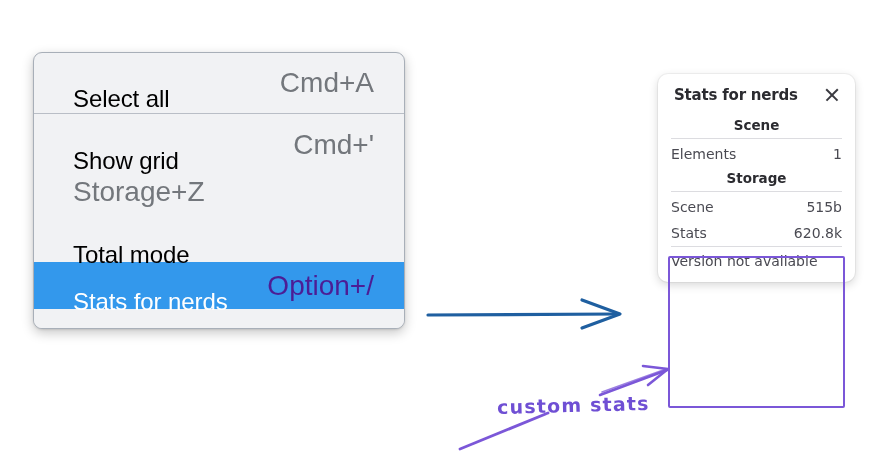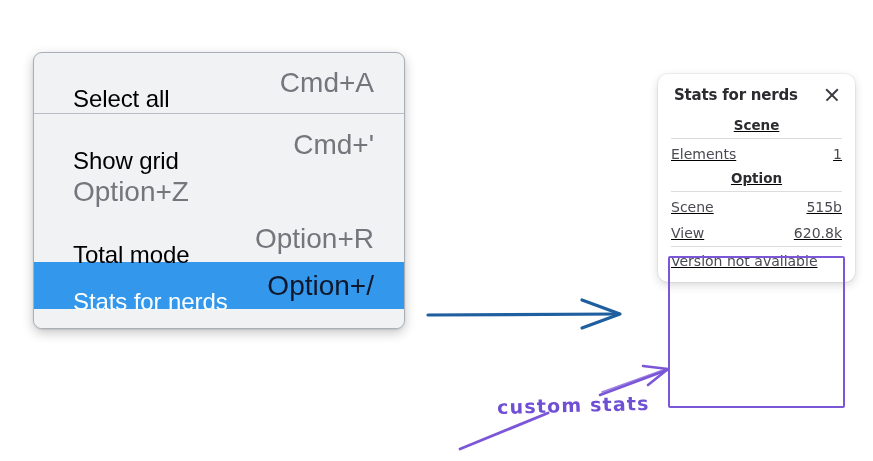--- a/index.html
+++ b/index.html
@@ -64,21 +64,21 @@
   }
   .ctx-shortcut {
     font-size: 28px;
     color: #73777c;
     white-space: nowrap;
   }
   .ctx-item.selected {
     background: #3398ec;
   }
   .ctx-item.selected .ctx-label { color: #ffffff; }
-  .ctx-item.selected .ctx-shortcut { color: #0f172a; }
+  .ctx-item.selected .ctx-shortcut { color: #4c1d95; }
   .ctx-tail {
     height: 19px;
     background: #f1f2f4;
   }
 
   
   .stats-panel {
     position: absolute;
     left: 658px;
     top: 74px;
@@ -117,21 +117,20 @@
     top: 8px;
     width: 16px;
     height: 1.6px;
     background: #3a3a40;
   }
   .sp-close::before { transform: rotate(45deg); }
   .sp-close::after  { transform: rotate(-45deg); }
 
   .sp-body {
     padding: 0 13px;
-    text-decoration: underline;
   }
   .sp-section-title {
     text-align: center;
     font-size: 13.5px;
     font-weight: bold;
     color: #2b2b30;
     padding: 3px 0 5px 0;
   }
   .sp-rule {
     height: 1px;
@@ -206,25 +205,24 @@
     </div>
 
     <div class="ctx-sep"></div>
 
     <div class="ctx-group group-2">
       <div class="ctx-item">
         <span class="ctx-label">Show grid</span>
         <span class="ctx-shortcut">Cmd+'</span>
       </div>
       <div class="ctx-item">
-        <span class="ctx-shortcut">Option+Z</span>
+        <span class="ctx-shortcut">Storage+Z</span>
       </div>
       <div class="ctx-item">
         <span class="ctx-label">Total mode</span>
-        <span class="ctx-shortcut">Option+R</span>
       </div>
       <div class="ctx-item selected">
         <span class="ctx-label">Stats for nerds</span>
         <span class="ctx-shortcut">Option+/</span>
       </div>
     </div>
 
     <div class="ctx-tail"></div>
   </div>
 
@@ -237,28 +235,28 @@
 
     <div class="sp-body">
 
       <div class="sp-section-title">Scene</div>
       <div class="sp-rule"></div>
       <div class="sp-row">
         <span class="k">Elements</span>
         <span class="v">1</span>
       </div>
 
-      <div class="sp-section-title">Option</div>
+      <div class="sp-section-title">Storage</div>
       <div class="sp-rule"></div>
       <div class="sp-row">
         <span class="k">Scene</span>
         <span class="v">515b</span>
       </div>
       <div class="sp-row">
-        <span class="k">View</span>
+        <span class="k">Stats</span>
         <span class="v">620.8k</span>
       </div>
 
       <div class="sp-rule"></div>
       <div class="sp-note">Version not available</div>
     </div>
 
     <div class="sp-highlight"></div>
   </div>
 

